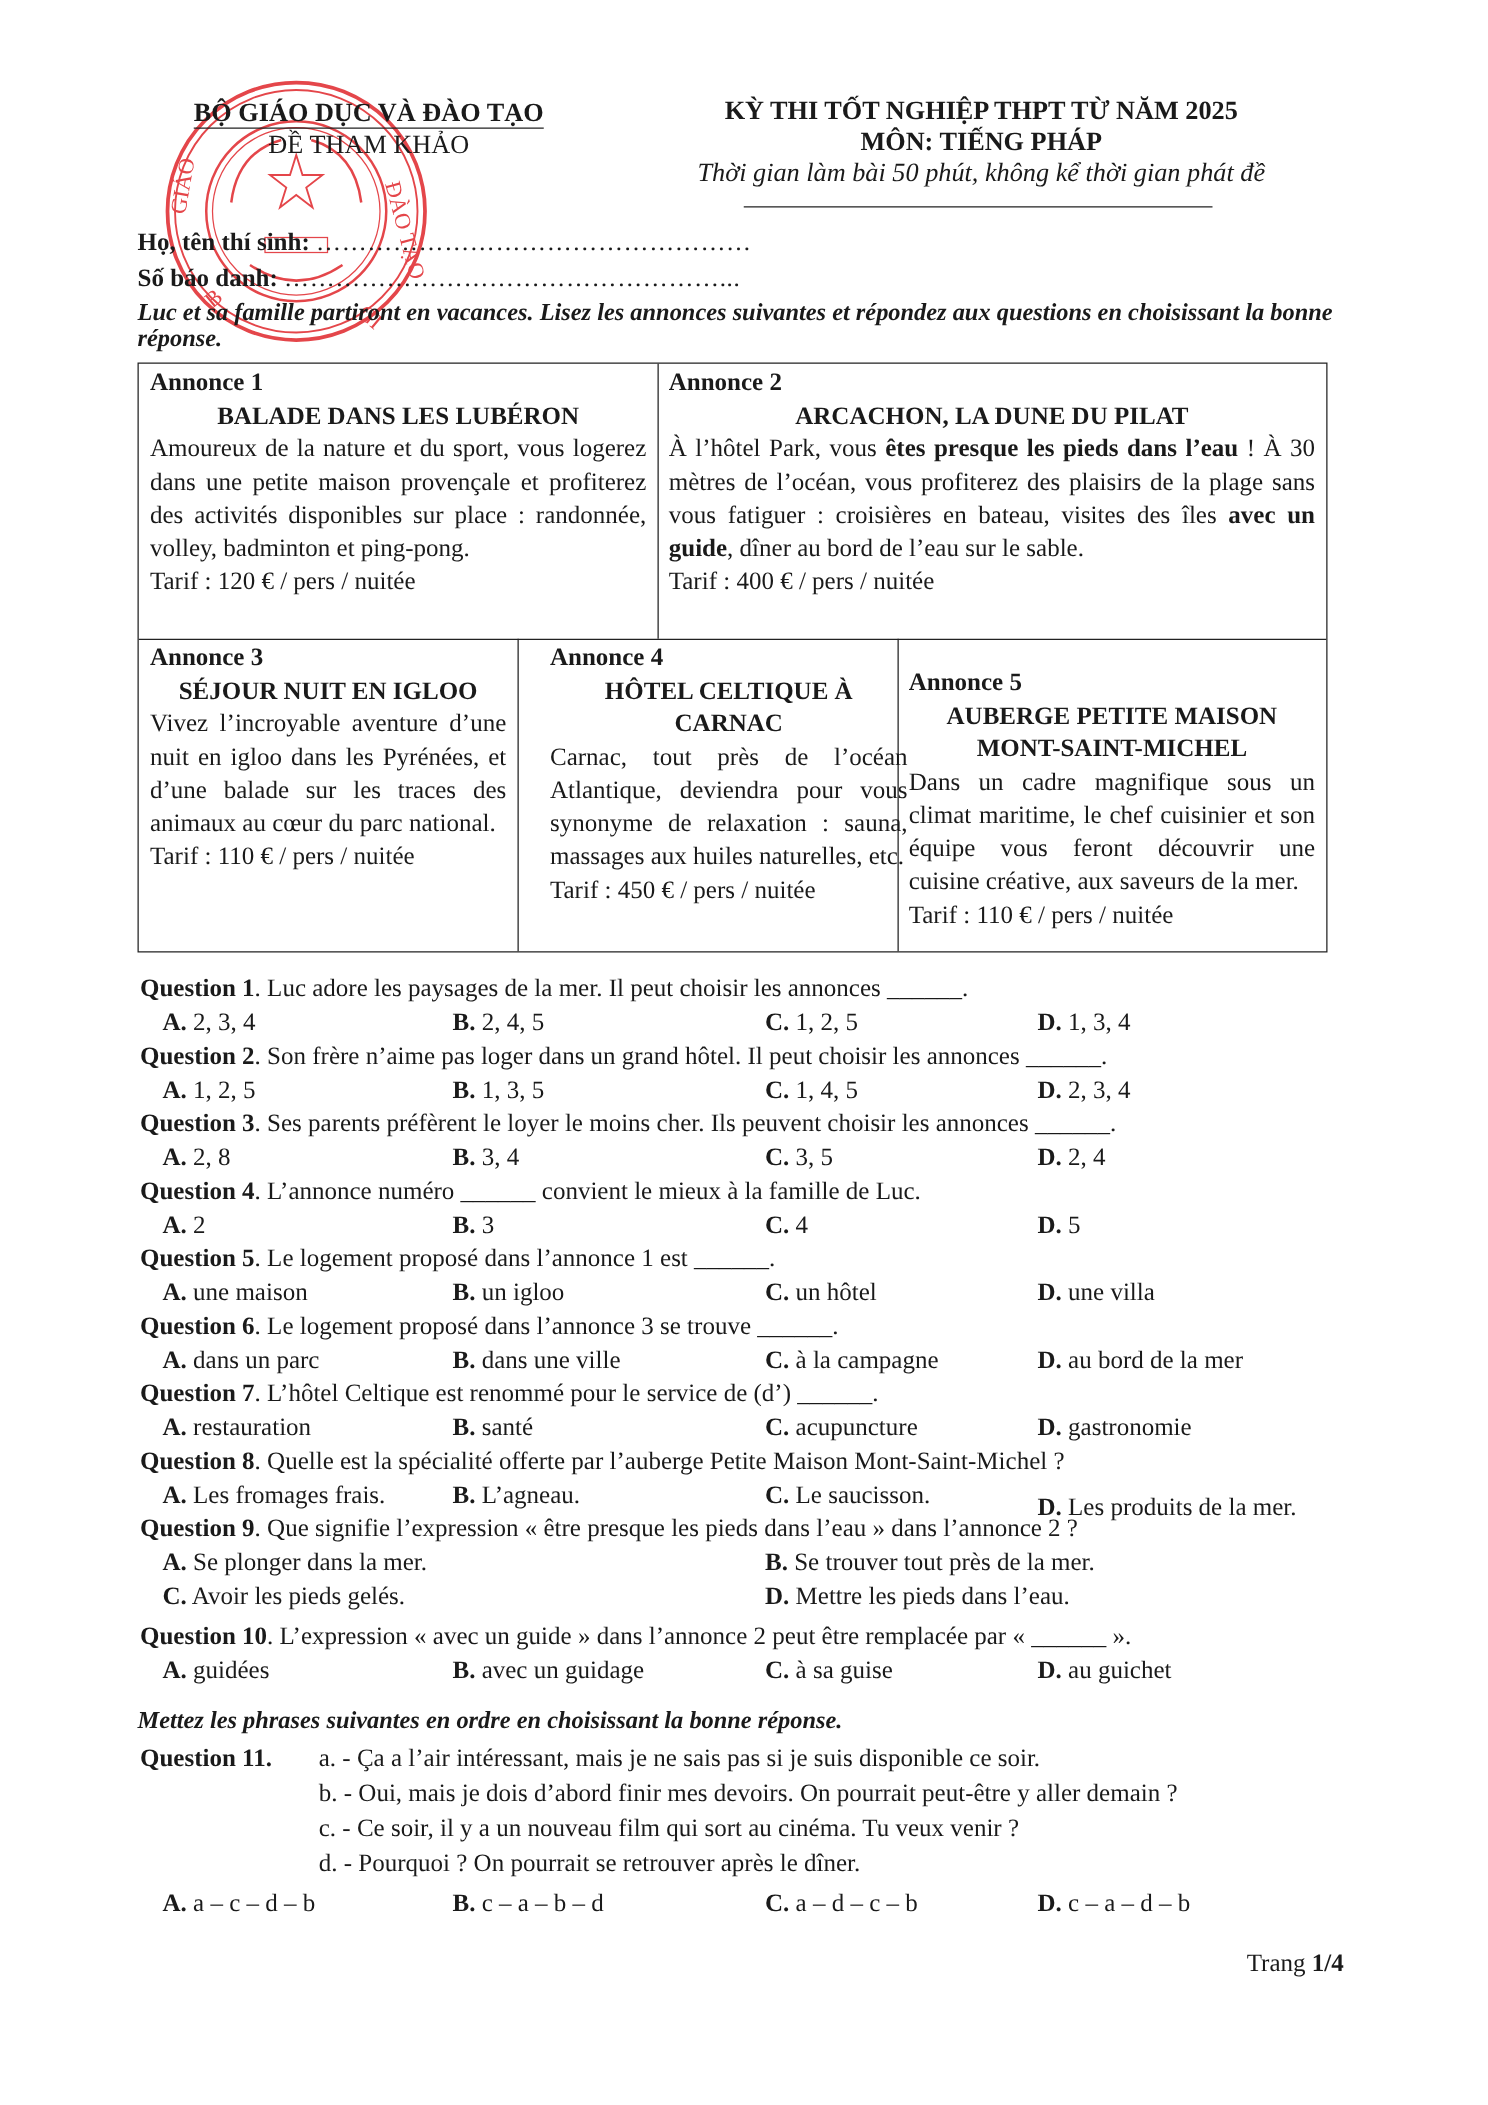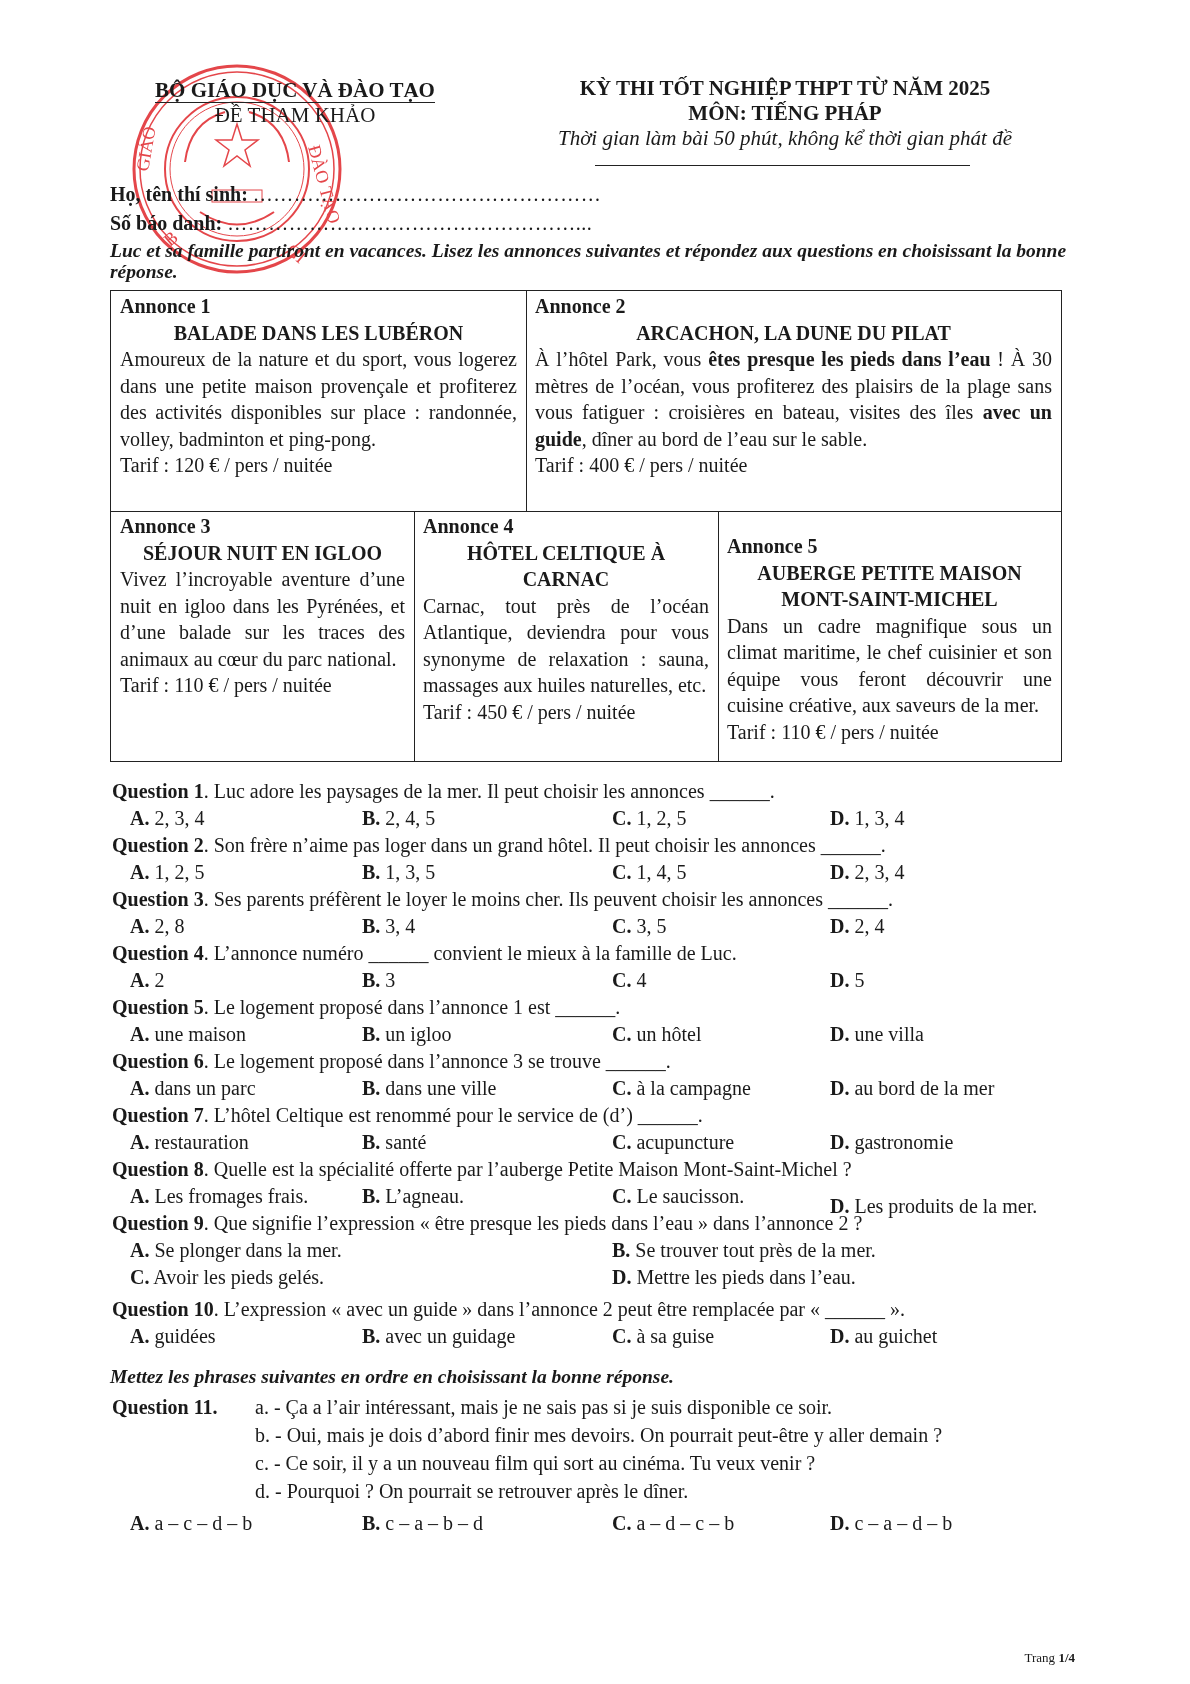--- a/index.html
+++ b/index.html
@@ -35,21 +35,21 @@
 
   
   .q { left: 112px; font-size: 20px; line-height: 26px; }
   .q .qnum { font-weight: bold; }
   .opt { font-size: 20px; line-height: 26px; }
   .opt .l { font-weight: bold; }
 
   
   .stamp { left: 130px; top: 62px; width: 215px; height: 215px; pointer-events: none; opacity: 0.85; }
 
-  .page-num { right: 115px; top: 1650px; font-size: 13px; }
+  .page-num { right: 115px; top: 1560px; font-size: 20px; }
 </style>
 </head>
 <body>
 
 <svg class="abs stamp" viewBox="0 0 215 215">
   <g fill="none" stroke="#e0262b">
     <circle cx="107" cy="107" r="103" stroke-width="3"></circle>
     <circle cx="107" cy="107" r="97" stroke-width="1.5"></circle>
     <circle cx="107" cy="107" r="72" stroke-width="2"></circle>
     <circle cx="107" cy="107" r="67" stroke-width="1"></circle>
@@ -110,21 +110,21 @@
     <div>Tarif : 400 € / pers / nuitée</div>
   </div>
 
   <div class="cell" style="left:0; top:220px; width:303px;">
     <div class="num">Annonce 3</div>
     <div class="title">SÉJOUR NUIT EN IGLOO</div>
     <div class="body">Vivez l’incroyable aventure d’une nuit en igloo dans les Pyrénées, et d’une balade sur les traces des animaux au cœur du parc national.</div>
     <div>Tarif : 110 € / pers / nuitée</div>
   </div>
 
-  <div class="cell" style="left:303px; top:220px; width:304px;">
+  <div class="cell" style="left:320px; top:220px; width:304px;">
     <div class="num">Annonce 4</div>
     <div class="title">HÔTEL CELTIQUE À CARNAC</div>
     <div class="body">Carnac, tout près de l’océan Atlantique, deviendra pour vous synonyme de relaxation : sauna, massages aux huiles naturelles, etc.</div>
     <div>Tarif : 450 € / pers / nuitée</div>
   </div>
 
   <div class="cell" style="left:607px; top:220px; width:343px;margin-top:20px;">
     <div class="num">Annonce 5</div>
     <div class="title">AUBERGE PETITE MAISON MONT-SAINT-MICHEL</div>
     <div class="body">Dans un cadre magnifique sous un climat maritime, le chef cuisinier et son équipe vous feront découvrir une cuisine créative, aux saveurs de la mer.</div>

